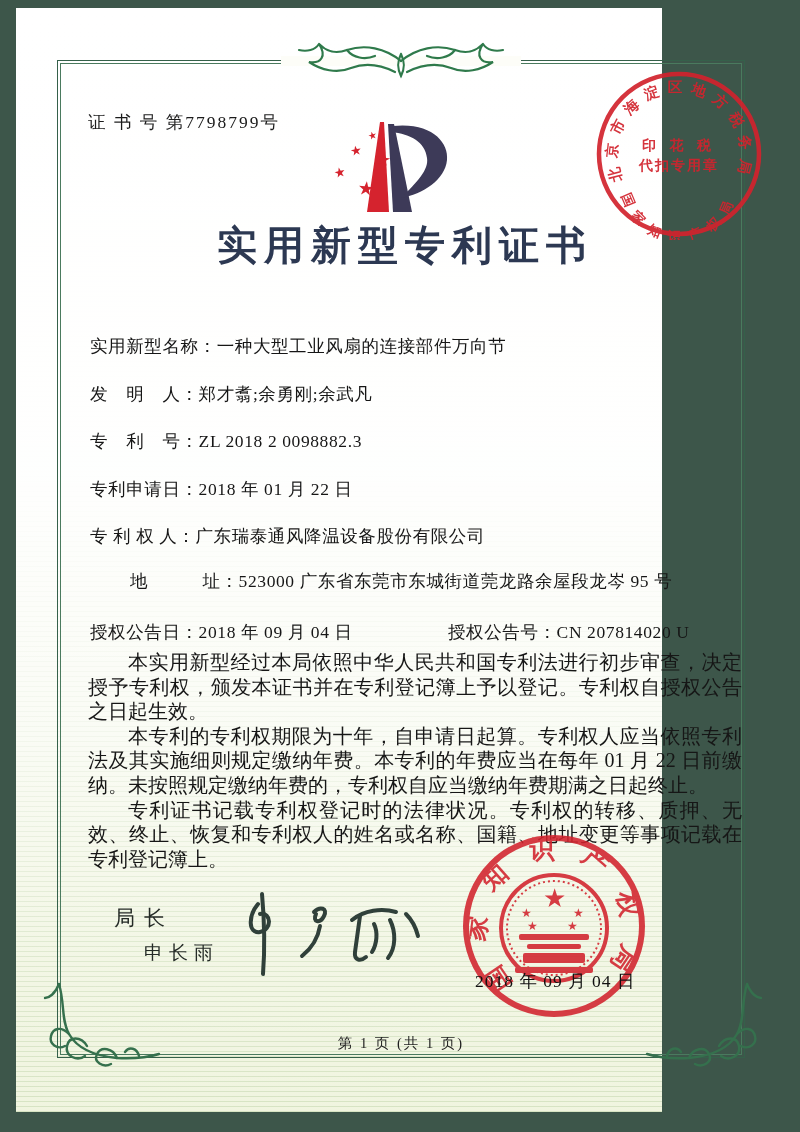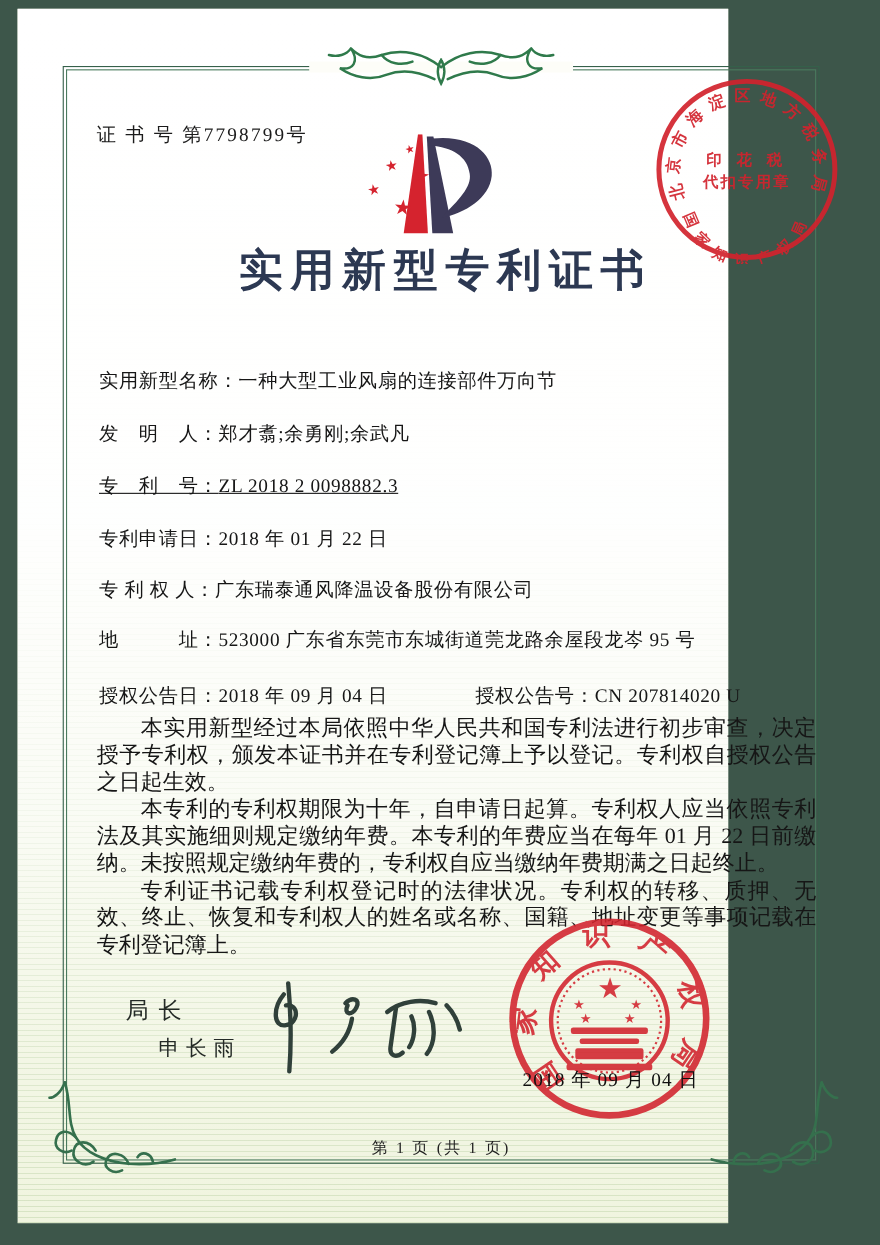--- a/index.html
+++ b/index.html
@@ -36,23 +36,23 @@
   }
   .cnipa-logo { position:absolute; left:305px; top:114px; z-index:3; }
   .title {
     position:absolute; left:4px; top:210px; width:770px; text-align:center; z-index:3;
     font-size:40px; font-weight:bold; letter-spacing:7px; color:#2c3852;
   }
   .row {
     position:absolute; left:74px; z-index:3; white-space:pre;
     font-size:17.5px; color:#161616; letter-spacing:0.6px;
   }
-  .r0 { top:326px; } .r1 { top:374px; } .r2 { top:421px;text-decoration:underline; }
-  .r3 { top:469px; } .r4 { top:516px; } .r5 { top:561px; }
-  .r6 { top:612px; } .r6b { left:416px; top:612px;text-align:center; }
+  .r0 { top:326px; } .r1 { top:374px; } .r2 { top:421px; }
+  .r3 { top:469px; } .r4 { top:516px; } .r5 { top:561px;margin-left:40px; }
+  .r6 { top:612px; } .r6b { left:432px; top:612px;text-align:center; }
 
   .paras {
     position:absolute; left:72px; top:642px; width:654px; z-index:3;
     font-size:20px; line-height:24.6px; color:#161616; text-align:justify;
   }
   .paras p { margin:0; text-indent:2em; }
 
   .director-title { position:absolute; left:98px; top:896px; z-index:3; font-size:21px; letter-spacing:9px; color:#242a26; }
   .director-name  { position:absolute; left:96px; top:932px; z-index:3; font-size:19px; letter-spacing:6px; color:#242a26;margin-left:32px; }
   .signature { position:absolute; left:212px; top:878px; z-index:3; }

